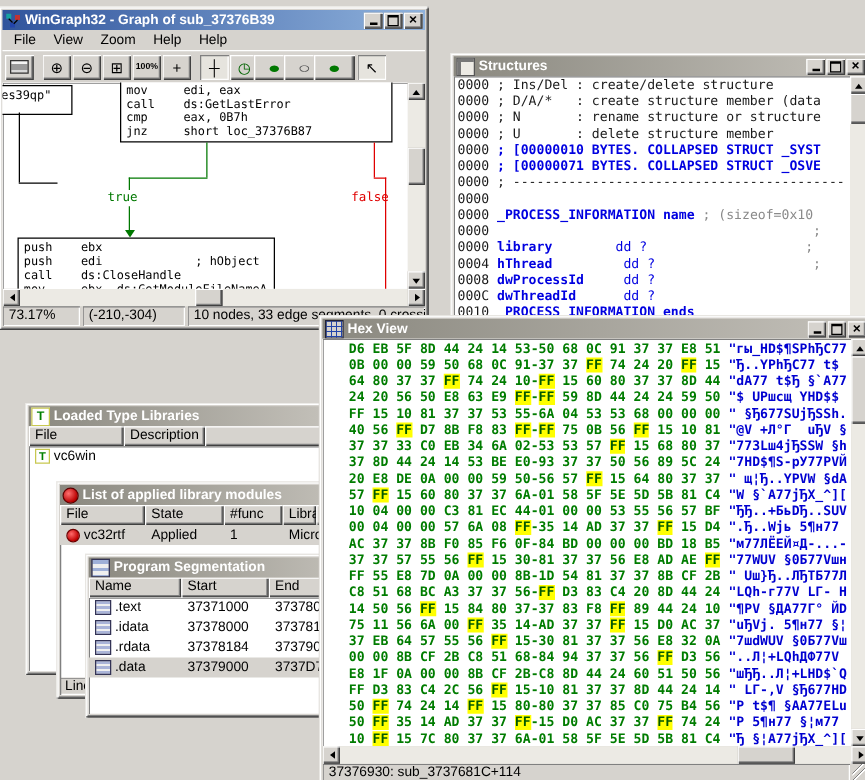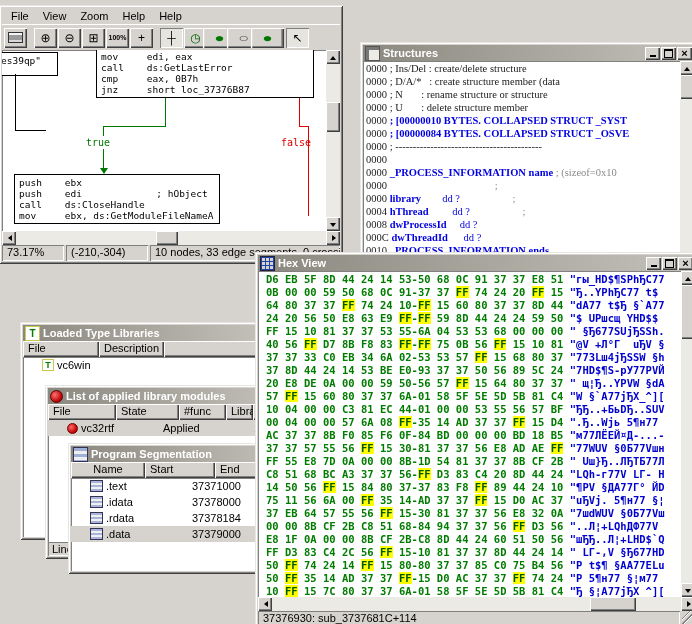--- a/index.html
+++ b/index.html
@@ -61,53 +61,53 @@
   .elabel{position:absolute;font:10px "DejaVu Sans Mono",monospace;}
   .arrow-dn-green{position:absolute;width:0;height:0;border:4px solid transparent;border-top:6px solid #007800;}
   
   .lvhead{display:flex;height:16px;}
   .hcell{background:#D6D3CE;box-shadow:inset 1px 1px 0 #fff, inset -1px -1px 0 #404040, inset -2px -2px 0 #808080;
          padding:1px 5px;font-size:11px;white-space:nowrap;overflow:hidden;flex:0 0 auto;}
   .hfill{flex:1 1 auto;}
   .listarea{background:#fff;flex:1;overflow:hidden;box-shadow:inset 1px 1px 0 #808080;}
   .lrow{display:flex;height:16px;line-height:16px;white-space:nowrap;}
   .lrow.sel{background:#D6D3CE;}
-  .lcell{padding:0 19px;flex:0 0 auto;overflow:hidden;display:flex;align-items:center;gap:3px;}
+  .lcell{padding:0 5px;flex:0 0 auto;overflow:hidden;display:flex;align-items:center;gap:3px;}
   .rowicon{display:inline-block;flex:0 0 auto;}
   
   #win-typelibs{left:20px;top:322px;width:240px;height:212px;z-index:2;display:flex;flex-direction:column;}
   #tl-head .c0,#tl-rows .c0{width:66px;} #tl-rows .c1{flex:1;}
   #win-listmod{left:45px;top:385px;width:231px;height:168px;z-index:3;display:flex;flex-direction:column;}
   #lm-head .c0,#lm-rows .c0{width:58px;} #lm-head .c1,#lm-rows .c1{width:53px;}
   #lm-head .c2,#lm-rows .c2{width:37px;} #lm-head .c3,#lm-rows .c3{flex:1;}
   #win-progseg{left:68px;top:443px;width:212px;height:125px;z-index:4;display:flex;flex-direction:column;}
-  #sg-head .c0,#sg-rows .c0{width:64px;text-align:center;} #sg-head .c1,#sg-rows .c1{width:60px;}
+  #sg-head .c0,#sg-rows .c0{width:64px;} #sg-head .c1,#sg-rows .c1{width:60px;}
   #sg-head .c2,#sg-rows .c2{width:58px;}
   .typelibs-icon{width:10px;height:10px;background:#fff;border:1px solid #C8C850;color:#008000;
         font:bold 9px "Liberation Sans",sans-serif;line-height:10px;text-align:center;}
   .typelibs-icon::after{content:"T";}
   .libmodules-icon{width:9px;height:9px;border-radius:50%;background:radial-gradient(circle at 35% 35%,#FF6A6A,#C00000 70%);
         border:1px solid #700000;}
   .segmentation-icon{width:11px;height:10px;border:1px solid #335;
         background:repeating-linear-gradient(180deg,#AAB4D8 0 2px,#F0F0F0 2px 4px);}
   .small-status{box-shadow:inset 1px 1px 0 #808080, inset -1px -1px 0 #fff;height:14px;line-height:14px;
         padding:0 4px;font-size:11px;white-space:nowrap;overflow:hidden;}
   
   #win-struct{left:360px;top:42px;width:331px;height:212px;z-index:1;display:flex;flex-direction:column;}
   #st-body{flex:1;display:flex;min-height:0;}
   #st-lines{flex:1;background:#fff;overflow:hidden;box-shadow:inset 1px 1px 0 #808080;
             font:10.5px "DejaVu Sans Mono",monospace;padding:1px 0 0 3px;}
-  .sline{height:13px;line-height:13px;white-space:pre;font-family:Liberation Serif, serif;}
+  .sline{height:13px;line-height:13px;white-space:pre;}
   .seg-k{color:#1a1a1a;} .seg-b{color:#0000E0;font-weight:bold;} .seg-bl{color:#0000E0;}
   .seg-g{color:#8a8a8a;}
   
   #win-hex{left:255px;top:252px;width:437px;height:372px;z-index:5;display:flex;flex-direction:column;}
   #hx-body{flex:1;display:flex;min-height:0;}
   #hex-rows{flex:1;background:#fff;overflow:hidden;box-shadow:inset 1px 1px 0 #808080;
-            font:bold 10.5px "DejaVu Sans Mono",monospace;padding:2px 0 0 8px;}
+            font:bold 10.5px "DejaVu Sans Mono",monospace;padding:2px 0 0 21px;}
   .hexrow{height:13px;line-height:13px;white-space:pre;color:#007C00;}
   .hexrow .hl{background:#FFFF00;color:#005800;}
   .hexrow .asc{color:#0000D0;}
   .title-icon{width:13px;height:13px;flex:0 0 auto;display:inline-flex;align-items:center;justify-content:center;}
   .hexview-title-icon{background:#D6D3CE;border:1px solid #223;
       background-image:repeating-linear-gradient(90deg,#2244AA 0 1px,transparent 1px 4px),
                        repeating-linear-gradient(180deg,#2244AA 0 1px,transparent 1px 4px);}
   .structures-title-icon{background:#EDEBE5;border:1px solid #555;
       background-image:linear-gradient(180deg,#777 0 3px,transparent 3px),linear-gradient(90deg,#777 0 3px,transparent 3px);}
   .typelibs-title-icon{background:#fff;border:1px solid #C8C850;color:#008000;font:bold 10px "Liberation Sans",sans-serif;}
@@ -116,20 +116,37 @@
       border:1px solid #5F0000;width:11px;height:11px;}
   .segmentation-title-icon{border:1px solid #335;
       background:repeating-linear-gradient(180deg,#9FB0D8 0 3px,#EFEFEF 3px 6px);}
 </style>
 </head>
 <body>
 
 <div id="desktop">
 
   <div class="win" id="win-graph">
+    <div class="titlebar active">
+      <span class="title-icon">
+        <svg width="13" height="13">
+            <rect x="1" y="1" width="4" height="4" fill="#17A2A2"></rect>
+            <rect x="8" y="2" width="4" height="4" fill="#C03333"></rect>
+            <rect x="4" y="8" width="4" height="4" fill="#2244AA"></rect>
+            <line x1="3" y1="5" x2="6" y2="8" stroke="#000" stroke-width="1"></line>
+            <line x1="10" y1="6" x2="7" y2="9" stroke="#000" stroke-width="1"></line>
+          </svg>
+      </span>
+      <span class="titletext">WinGraph32 - Graph of sub_37376B39</span>
+      <span class="winbtns">
+          <span class="wbtn wb-minimize"></span>
+          <span class="wbtn wb-maximize"></span>
+          <span class="wbtn wb-close"></span>
+        </span>
+    </div>
     <div id="wg-menubar">
         <span class="menu-item">File</span>
         <span class="menu-item">View</span>
         <span class="menu-item">Zoom</span>
         <span class="menu-item">Help</span>
         <span class="menu-item">Help</span>
       </div>
     <div id="wg-toolbar">
         <span class="tbtn tbi-print-icon"></span>
         <span class="tsep"></span>
@@ -205,21 +222,21 @@
           <span class="wbtn wb-close"></span>
         </span>
     </div>
     <div id="st-body">
       <div id="st-lines">
           <div class="sline"><span class="seg-k">0000 </span><span class="seg-k">; Ins/Del : create/delete structure</span></div>
           <div class="sline"><span class="seg-k">0000 </span><span class="seg-k">; D/A/*   : create structure member (data</span></div>
           <div class="sline"><span class="seg-k">0000 </span><span class="seg-k">; N       : rename structure or structure</span></div>
           <div class="sline"><span class="seg-k">0000 </span><span class="seg-k">; U       : delete structure member</span></div>
           <div class="sline"><span class="seg-k">0000 </span><span class="seg-b">; [00000010 BYTES. COLLAPSED STRUCT _SYST</span></div>
-          <div class="sline"><span class="seg-k">0000 </span><span class="seg-b">; [00000084 BYTES. COLLAPSED STRUCT _OSVE</span></div>
+          <div class="sline"><span class="seg-k">0000 </span><span class="seg-b">; [00000071 BYTES. COLLAPSED STRUCT _OSVE</span></div>
           <div class="sline"><span class="seg-k">0000 </span><span class="seg-k">; ------------------------------------------</span></div>
           <div class="sline"><span class="seg-k">0000</span></div>
           <div class="sline"><span class="seg-k">0000 </span><span class="seg-b">_PROCESS_INFORMATION name</span><span class="seg-g"> ; (sizeof=0x10</span></div>
           <div class="sline"><span class="seg-k">0000 </span><span class="seg-g">                                        ;</span></div>
           <div class="sline"><span class="seg-k">0000 </span><span class="seg-b">library</span><span class="seg-bl">        dd ?</span><span class="seg-g">                    ;</span></div>
           <div class="sline"><span class="seg-k">0004 </span><span class="seg-b">hThread</span><span class="seg-bl">         dd ?</span><span class="seg-g">                    ;</span></div>
           <div class="sline"><span class="seg-k">0008 </span><span class="seg-b">dwProcessId</span><span class="seg-bl">     dd ?</span></div>
           <div class="sline"><span class="seg-k">000C </span><span class="seg-b">dwThreadId</span><span class="seg-bl">      dd ?</span></div>
           <div class="sline"><span class="seg-k">0010 </span><span class="seg-b">_PROCESS_INFORMATION ends</span></div>
         </div>

